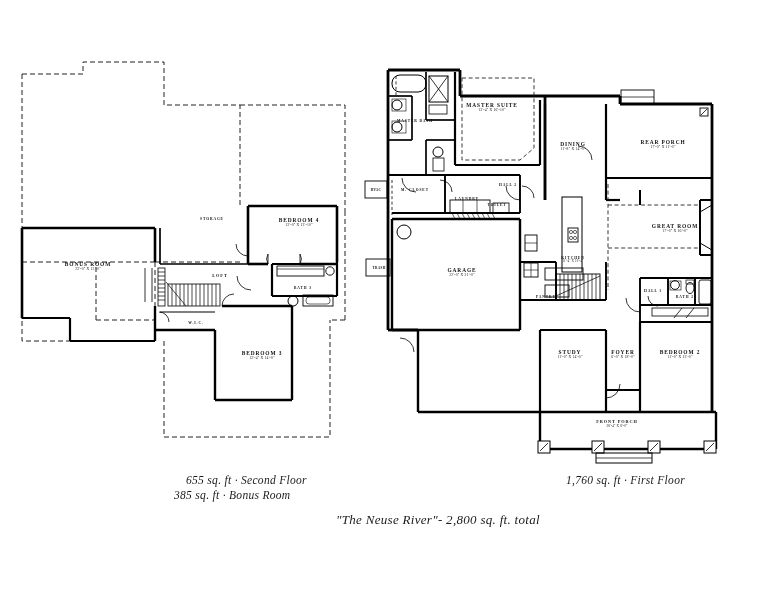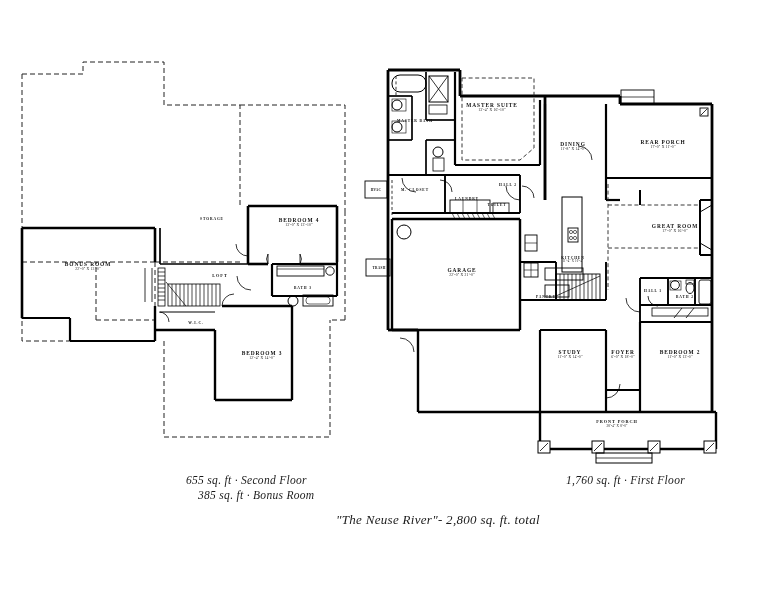--- a/index.html
+++ b/index.html
@@ -462,17 +462,17 @@
         <div class="room-name">FRONT PORCH</div>
         <div class="room-dim">28'-4" X 8'-0"</div>
       </div>
     </div>
   <div id="equipment-labels">
       <div class="boxlabel" style="left: 376px; top: 190px;">HVAC</div>
       <div class="boxlabel" style="left: 379px; top: 268px;">TRASH</div>
     </div>
 
   <div class="caption cap-floor" style="left:186px;top:474px;">655 sq. ft  ·  Second Floor</div>
-  <div class="caption cap-floor" style="left:198px;top:489px;">385 sq. ft  ·  Bonus Room</div>
+  <div class="caption cap-floor" style="left:174px;top:489px;">385 sq. ft  ·  Bonus Room</div>
   <div class="caption cap-floor" style="left:556px;top:474px;margin-left:10px;">1,760 sq. ft  ·  First Floor</div>
   <div class="caption cap-title" style="left:336px;top:512px;">"The Neuse River"- 2,800 sq. ft. total</div>
 
 </div>
 
 </body></html>

